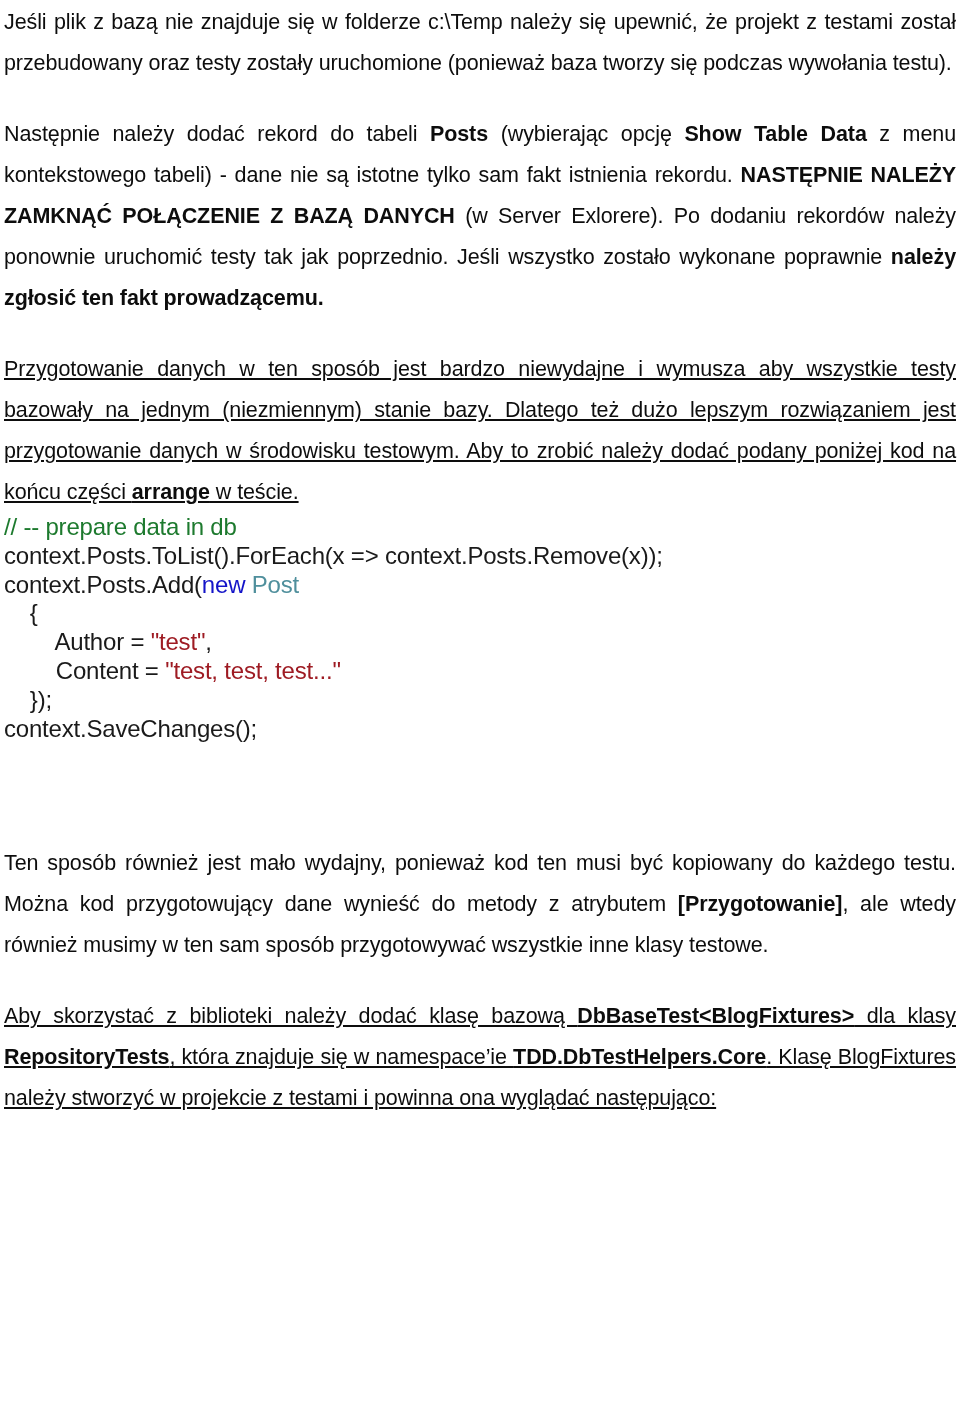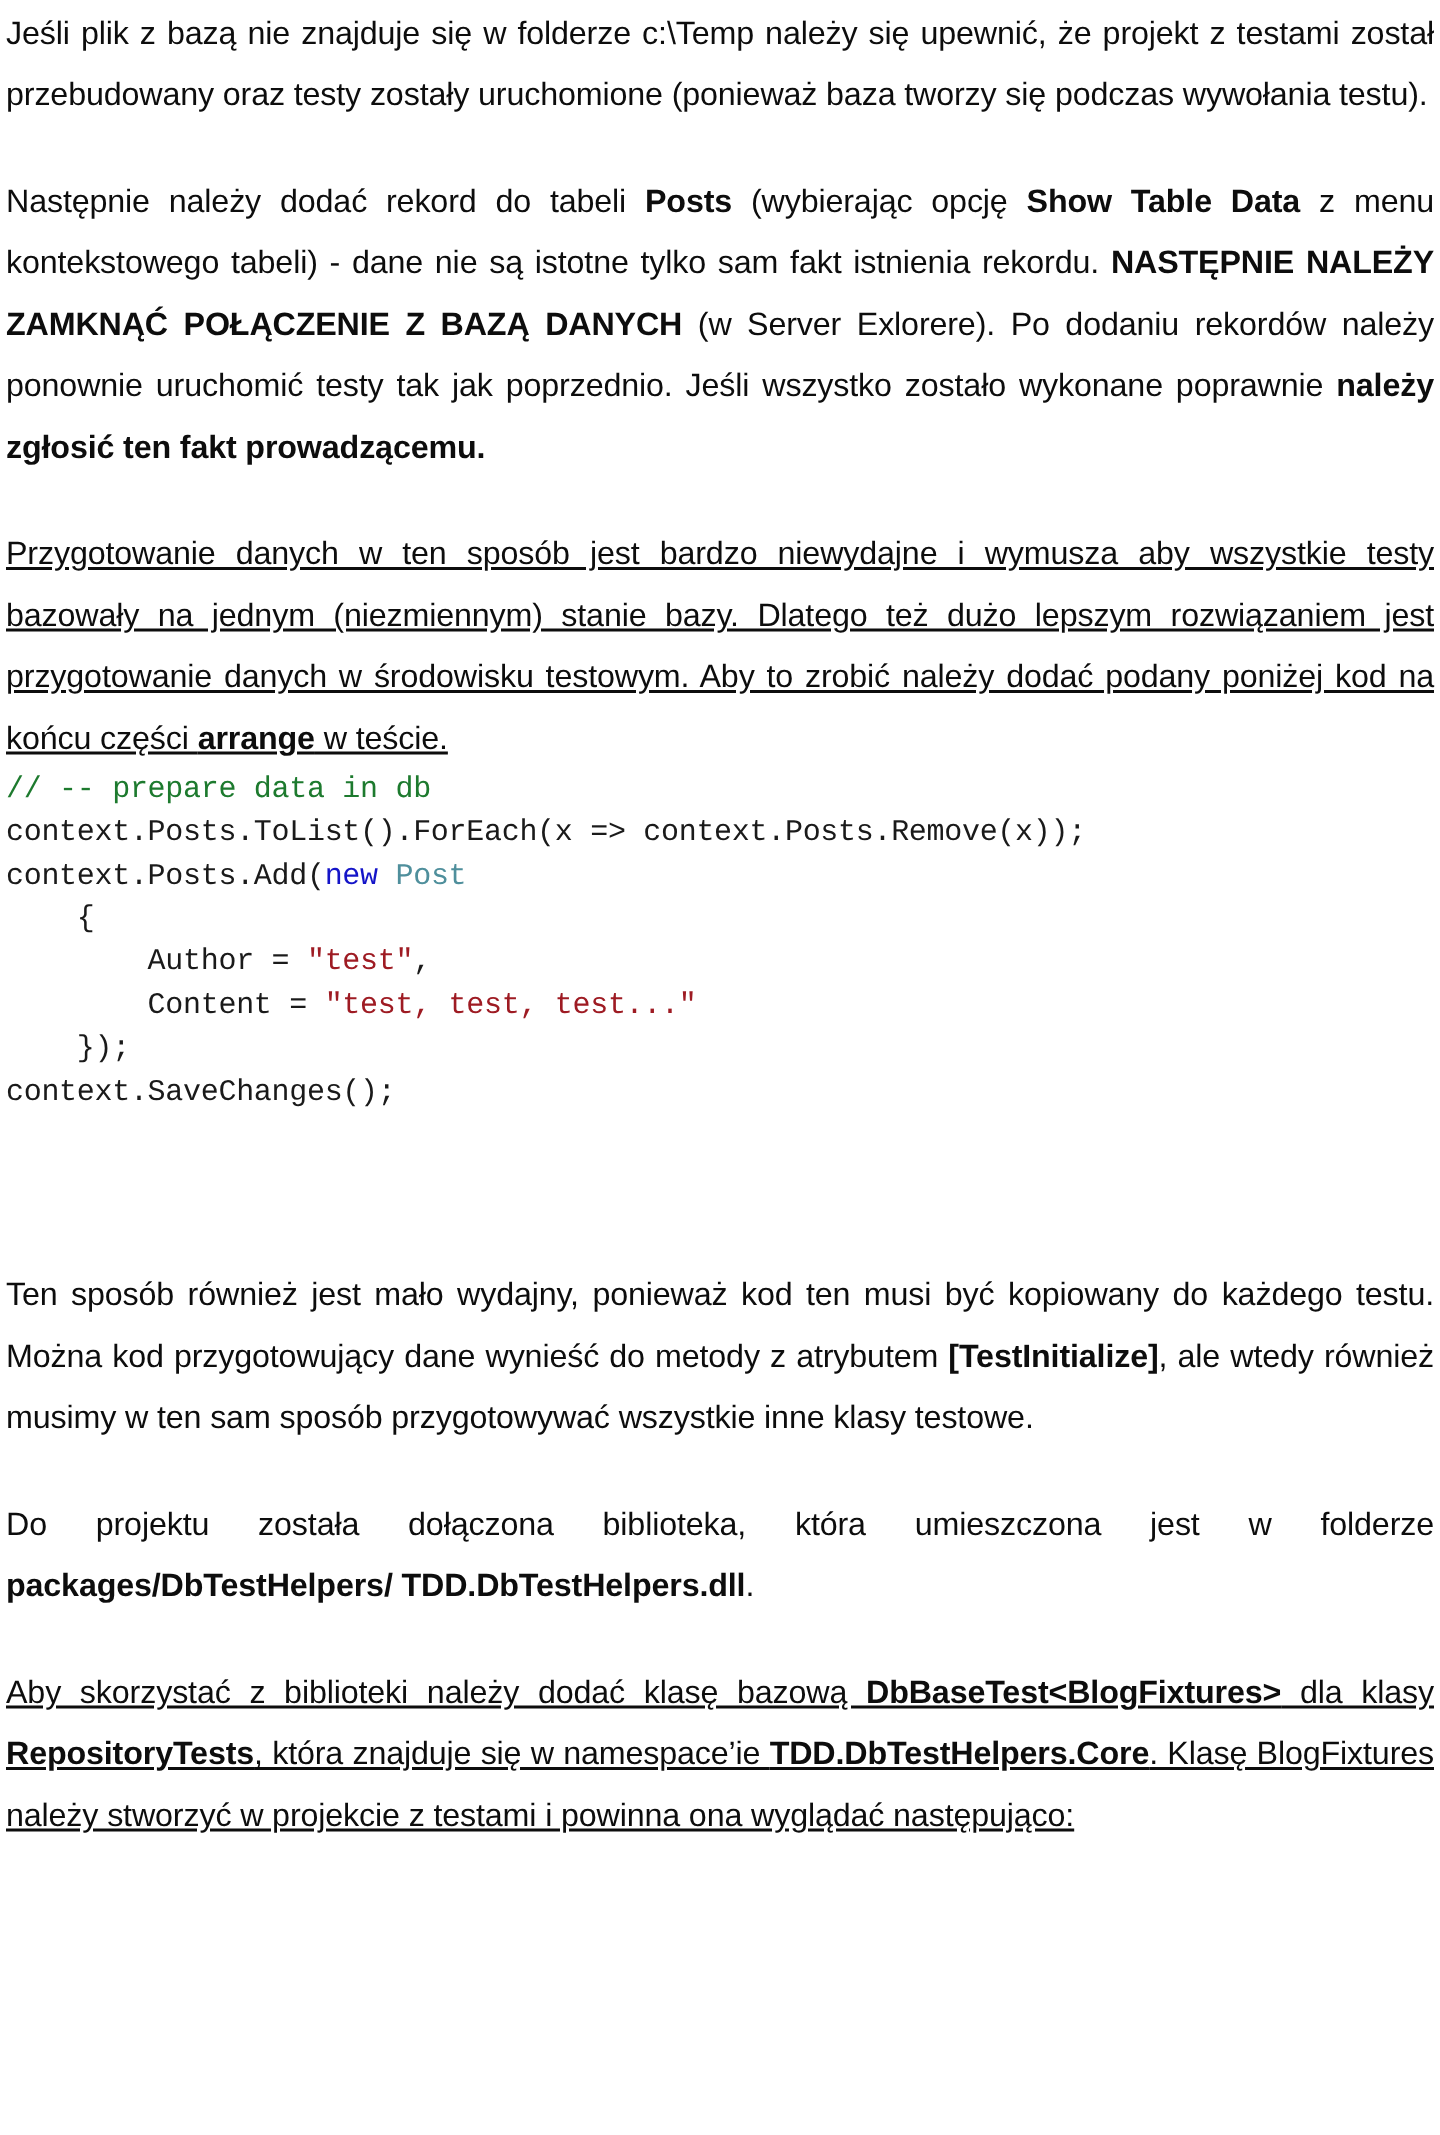--- a/index.html
+++ b/index.html
@@ -37,22 +37,22 @@
     letter-spacing: -0.1px;
     word-spacing: 0px;
     color: #0d0d0d;
   }
   p.para:last-child { margin-bottom: 0; text-decoration: underline; }
   .b { font-weight: bold; }
 
   
   .code-block {
     margin: 0 0 38px 0;
-    font-family: Liberation Mono, monospace;
-    font-size: 20px;
+    font-family: Liberation Sans, sans-serif;
+    font-size: 24px;
     line-height: 28.8px;
     white-space: pre;
     color: #1a1a1a;
     letter-spacing: -0.2px;
   }
   .code-block .cmt { color: #1d7a2e; }
   .code-block .kw  { color: #1414c8; }
   .code-block .typ { color: #4f8f9c; }
   .code-block .str { color: #9e1b23; }
 
@@ -75,19 +75,18 @@
 <span>context.Posts.Add(</span><span class="kw">new</span><span> </span><span class="typ">Post</span>
 <span>    {</span>
 <span>        Author = </span><span class="str">"test"</span><span>,</span>
 <span>        Content = </span><span class="str">"test, test, test..."</span>
 <span>    });</span>
 <span>context.SaveChanges();</span></pre>
 
     <div class="spacer-after-code"></div>
 
     <div id="paras-after">
-        <p class="para"><span>Ten sposób również jest mało wydajny, ponieważ kod ten musi być kopiowany do każdego testu. Można kod przygotowujący dane wynieść do metody z atrybutem </span><span class="b">[TestInitialize]</span><span>, ale wtedy również musimy w ten sam sposób przygotowywać wszystkie inne klasy testowe.</span></p>
-        <p class="para"><span>Do projektu została dołączona biblioteka, która umieszczona jest w folderze </span><span class="b">packages/DbTestHelpers/ TDD.DbTestHelpers.dll</span><span>.</span></p>
+        <p class="para"><span>Ten sposób również jest mało wydajny, ponieważ kod ten musi być kopiowany do każdego testu. Można kod przygotowujący dane wynieść do metody z atrybutem </span><span class="b">[Przygotowanie]</span><span>, ale wtedy również musimy w ten sam sposób przygotowywać wszystkie inne klasy testowe.</span></p>
         <p class="para"><span>Aby skorzystać z biblioteki należy dodać klasę bazową </span><span class="b">DbBaseTest&lt;BlogFixtures&gt;</span><span> dla klasy </span><span class="b">RepositoryTests</span><span>, która znajduje się w namespace’ie </span><span class="b">TDD.DbTestHelpers.Core</span><span>. Klasę BlogFixtures należy stworzyć w projekcie z testami i powinna ona wyglądać następująco:</span></p>
       </div>
 
   </div>
 </div>
 
 </body></html>

